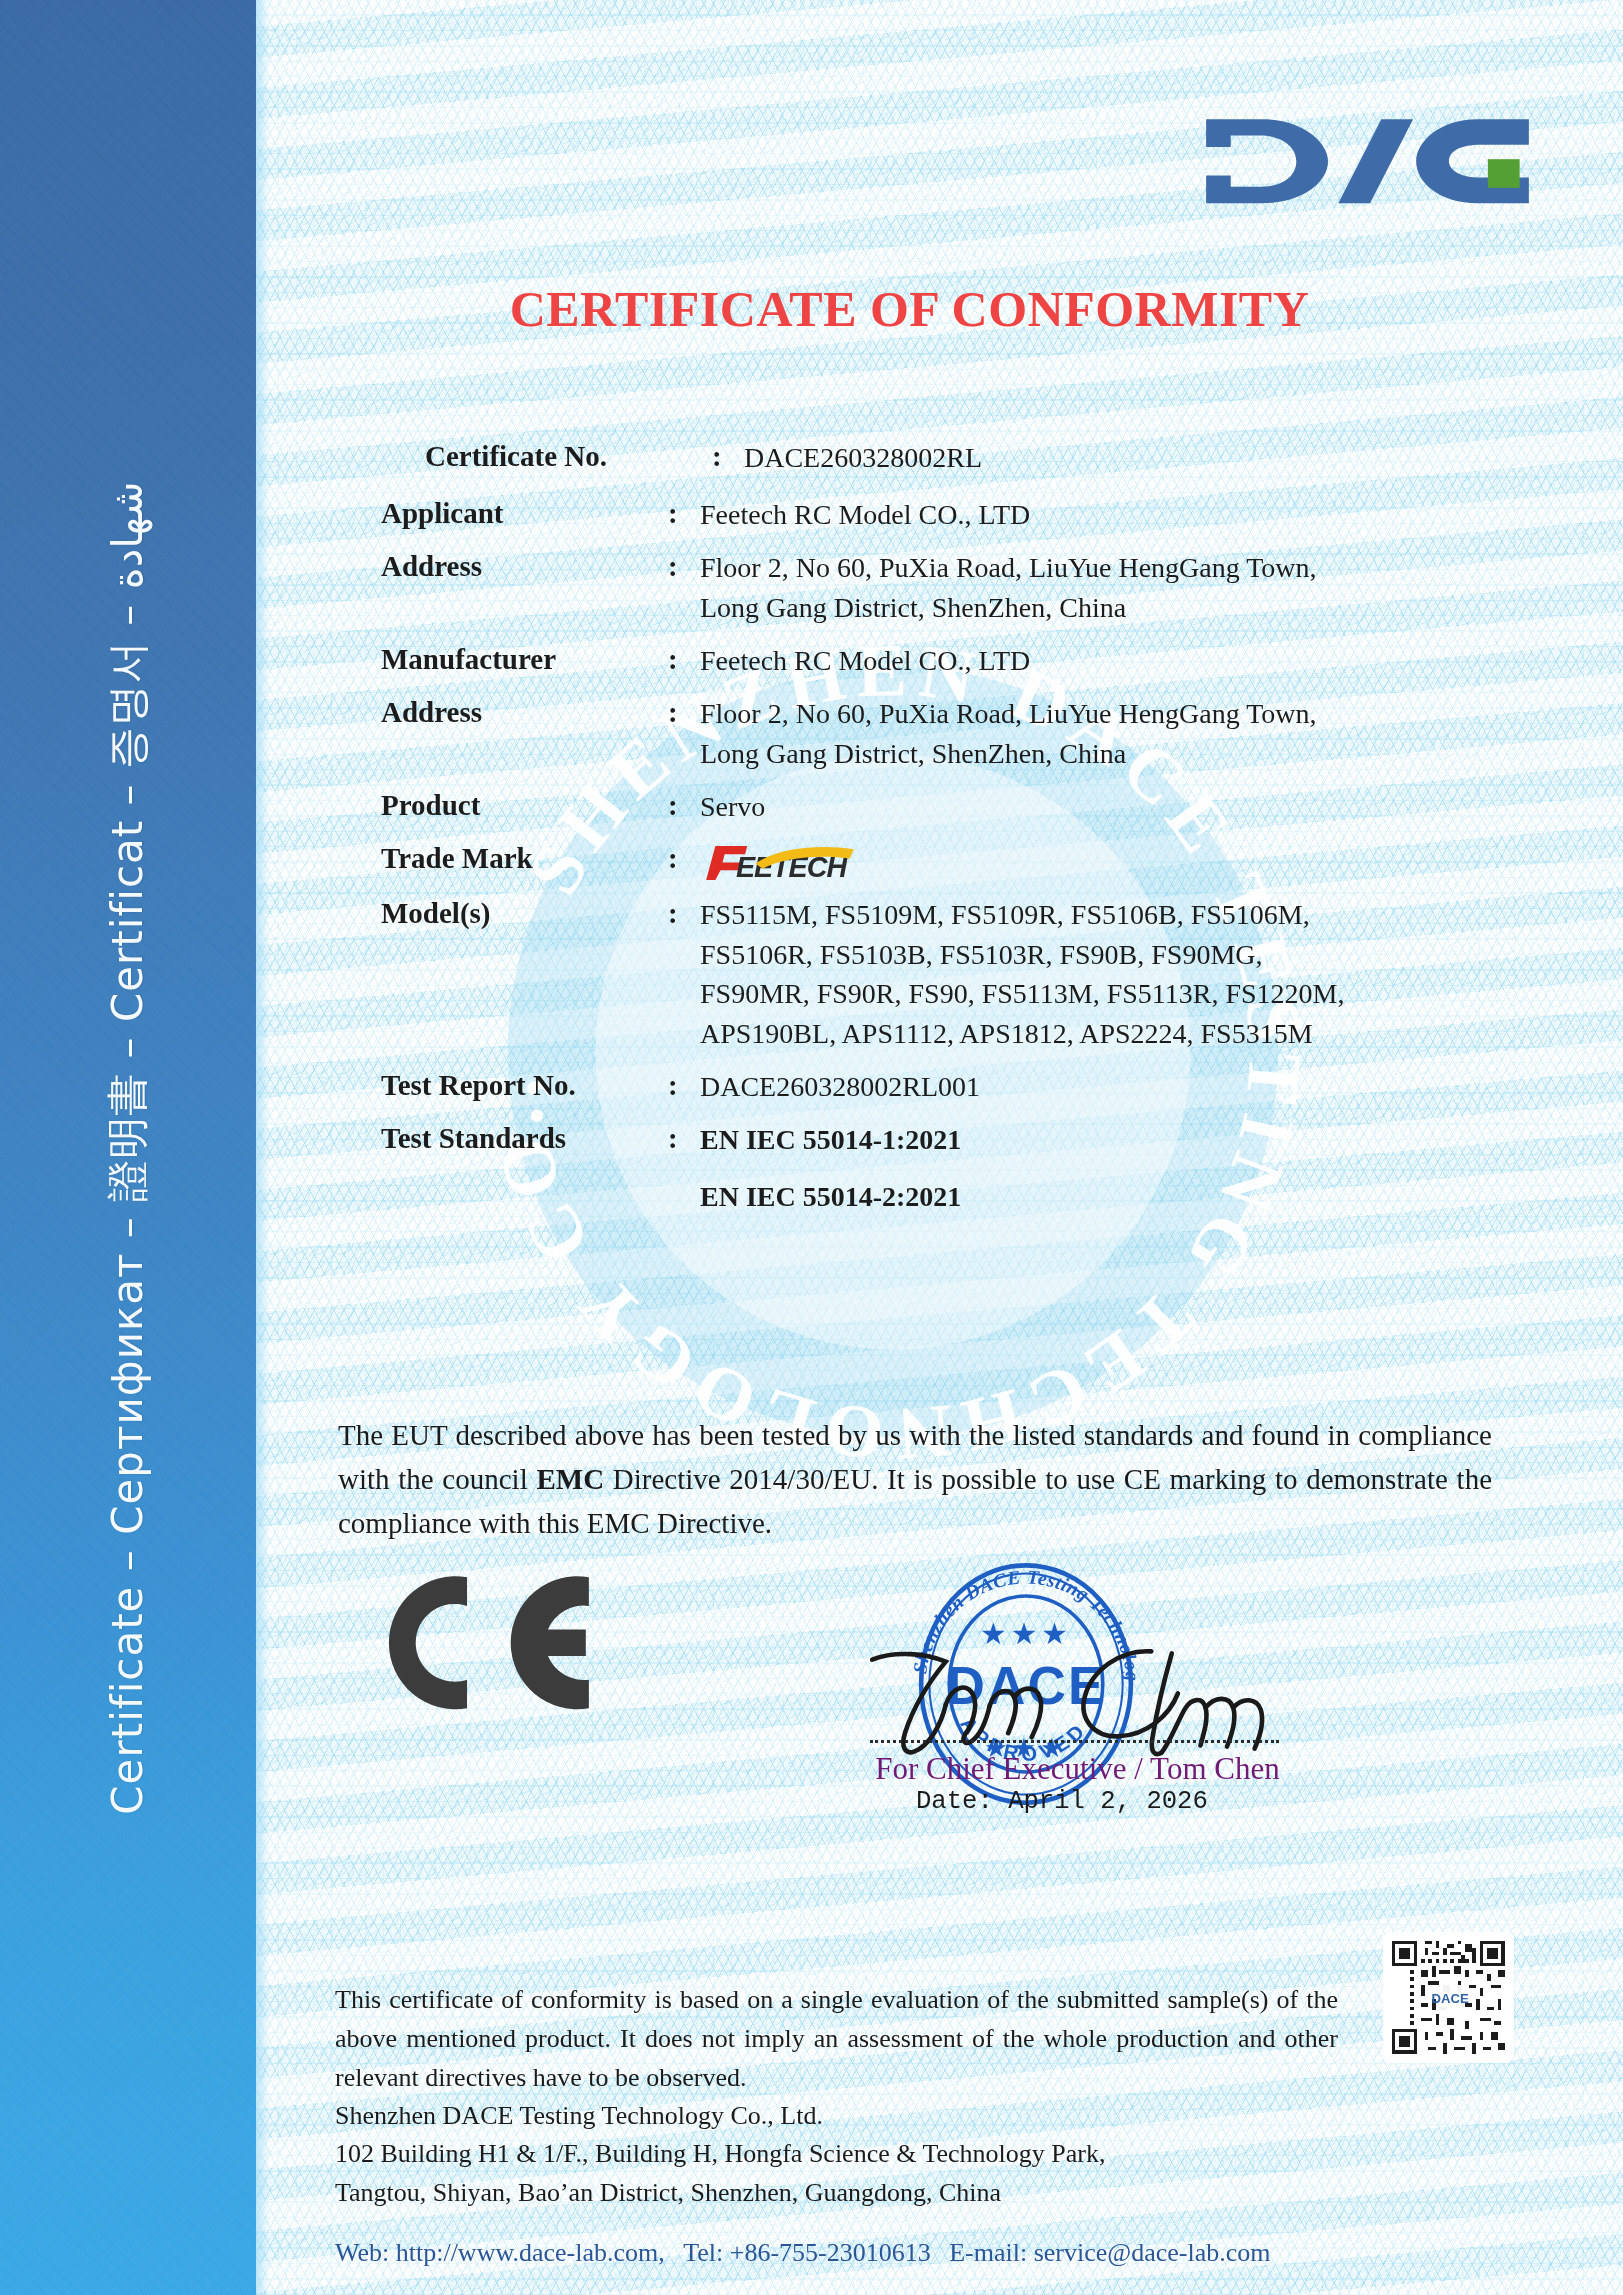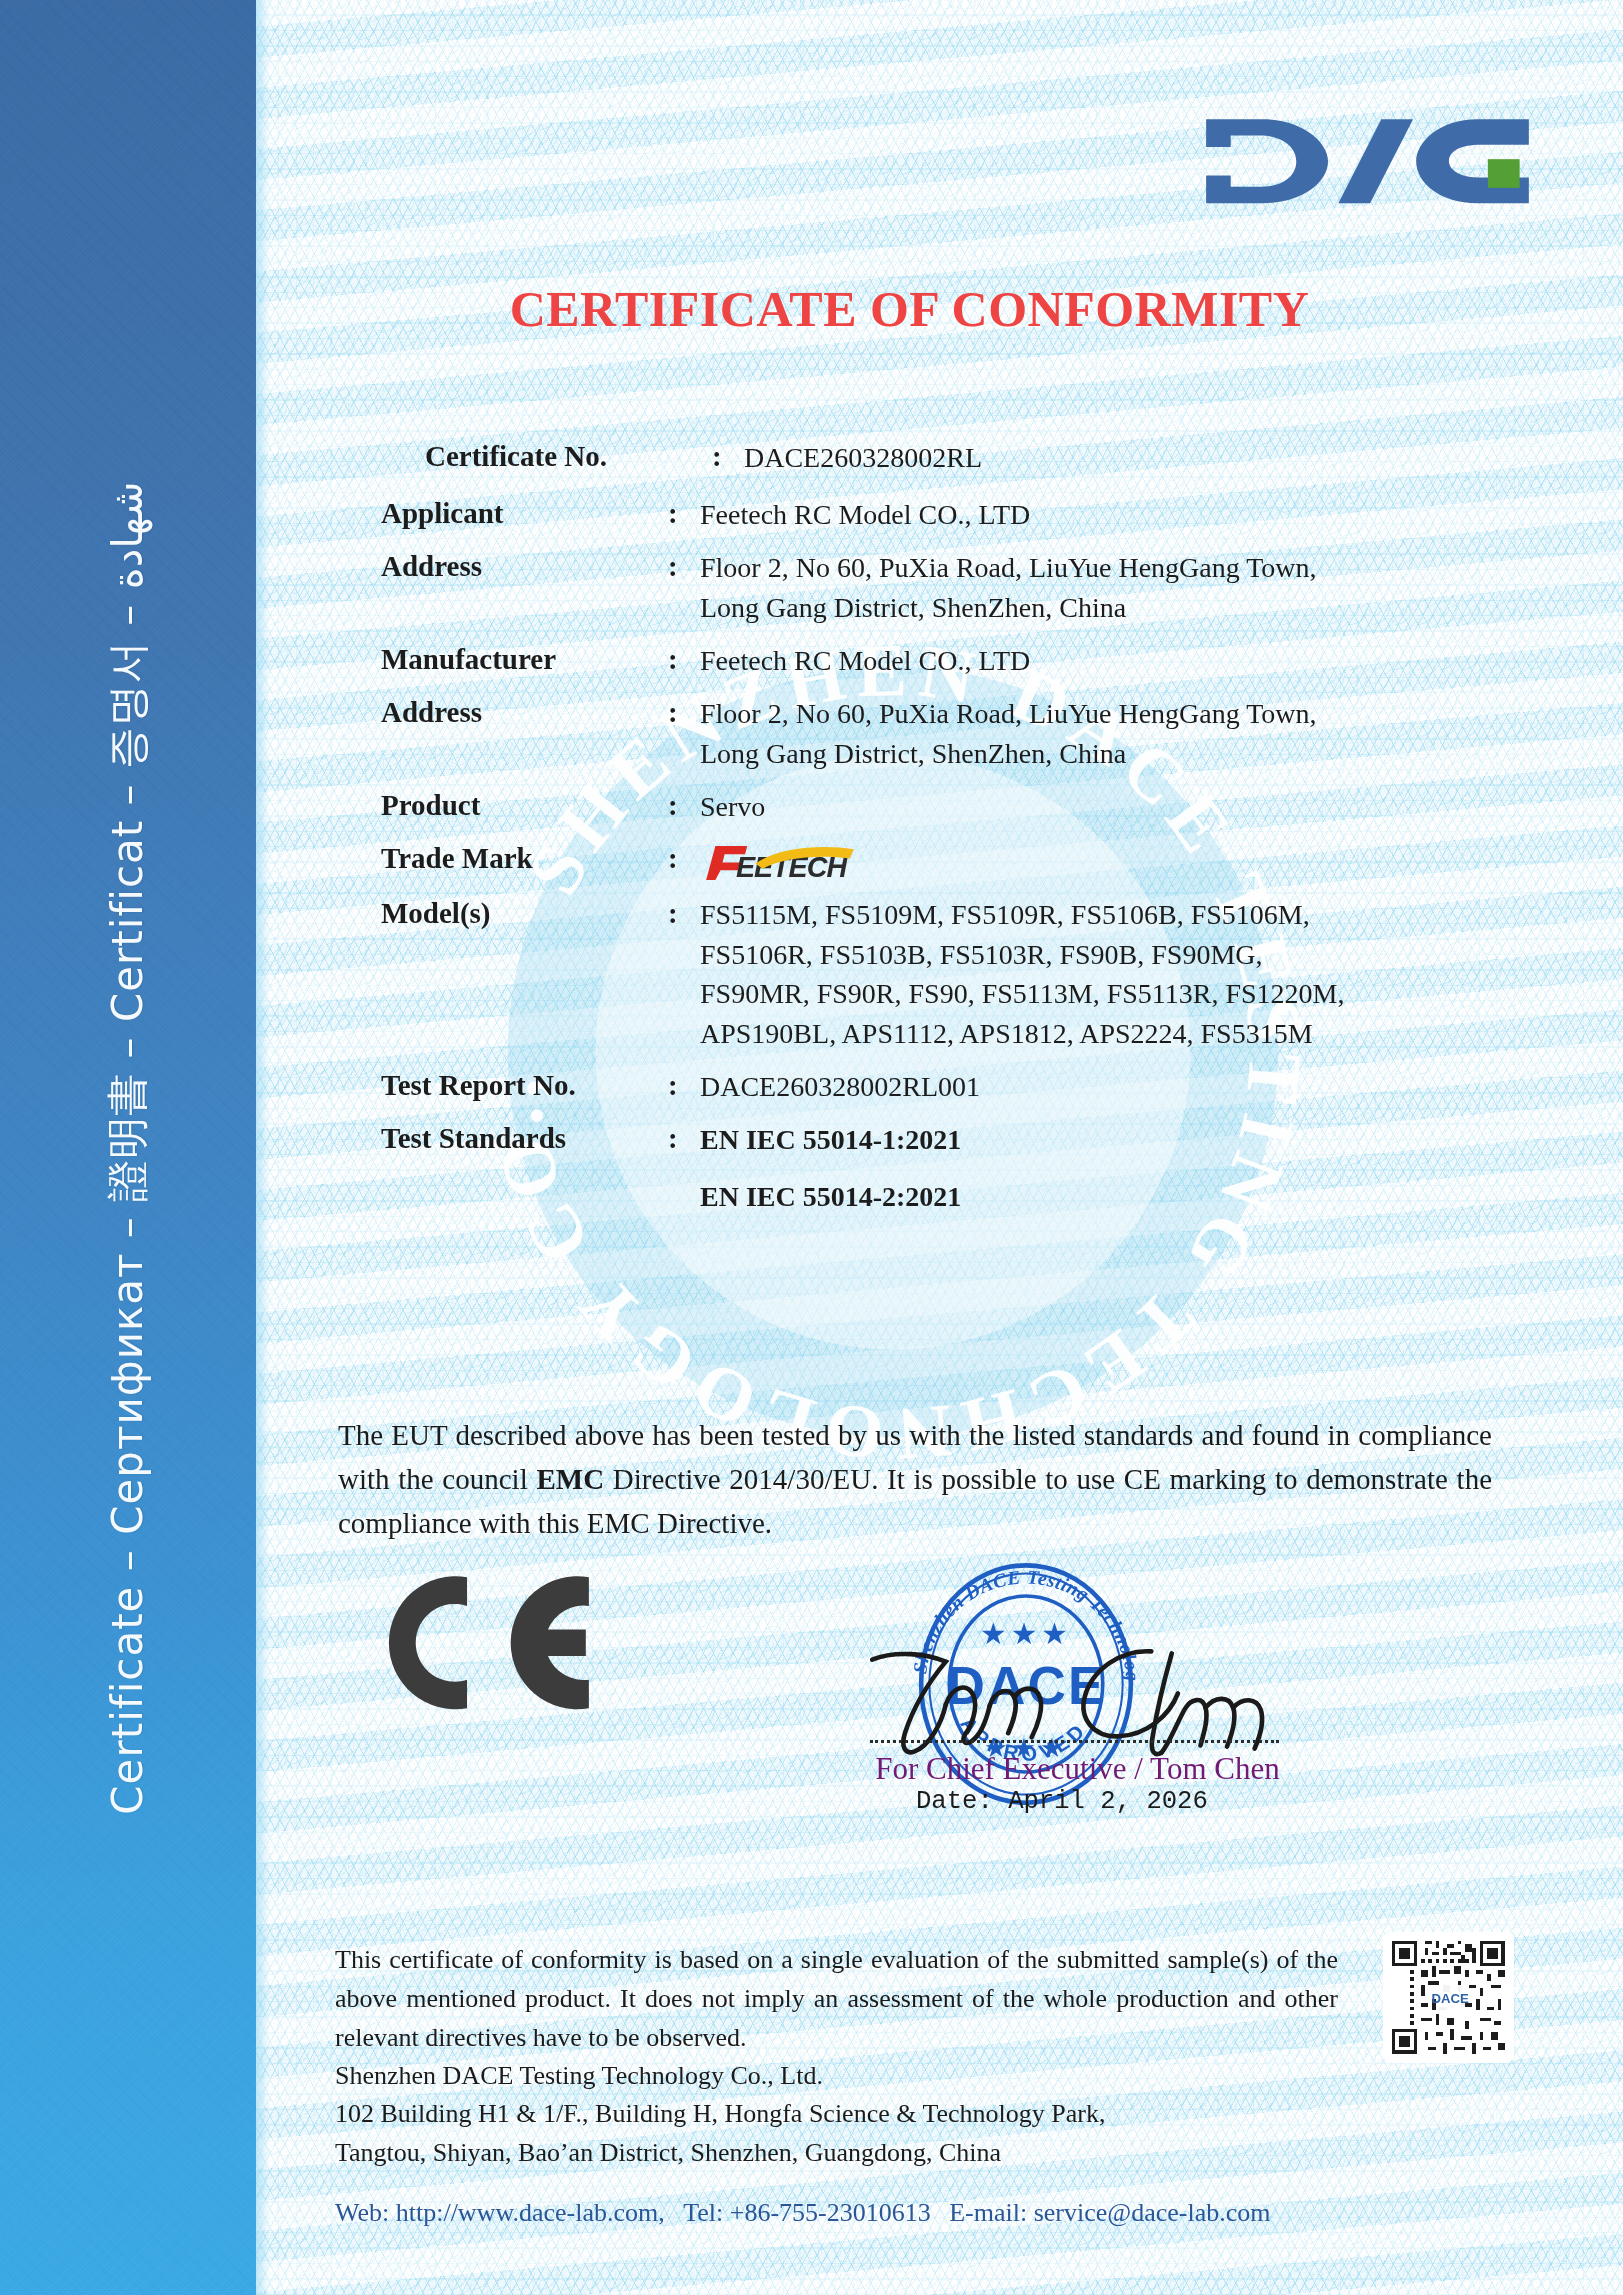--- a/index.html
+++ b/index.html
@@ -201,21 +201,21 @@
   }
 
   
   #footer{
     position:absolute;
     left:335px;top:1940px;width:1003px;
     font-family:"Liberation Serif", serif;
     color:#1b1b1b;
   }
   #foot-disclaimer{
-    font-size:26px;line-height:1.5;text-align:justify;text-justify:inter-word;
+    font-size:26px;line-height:1.5;text-align:justify;text-justify:inter-word;margin-top:40px;
   }
   .foot-line{font-size:26px;line-height:1.48;}
   #foot-contact{
     margin-top:26px;
     font-size:26px;
     color:#2a5596;
   }
   #foot-contact .sp{display:inline-block;width:18.4px;}
 
   

